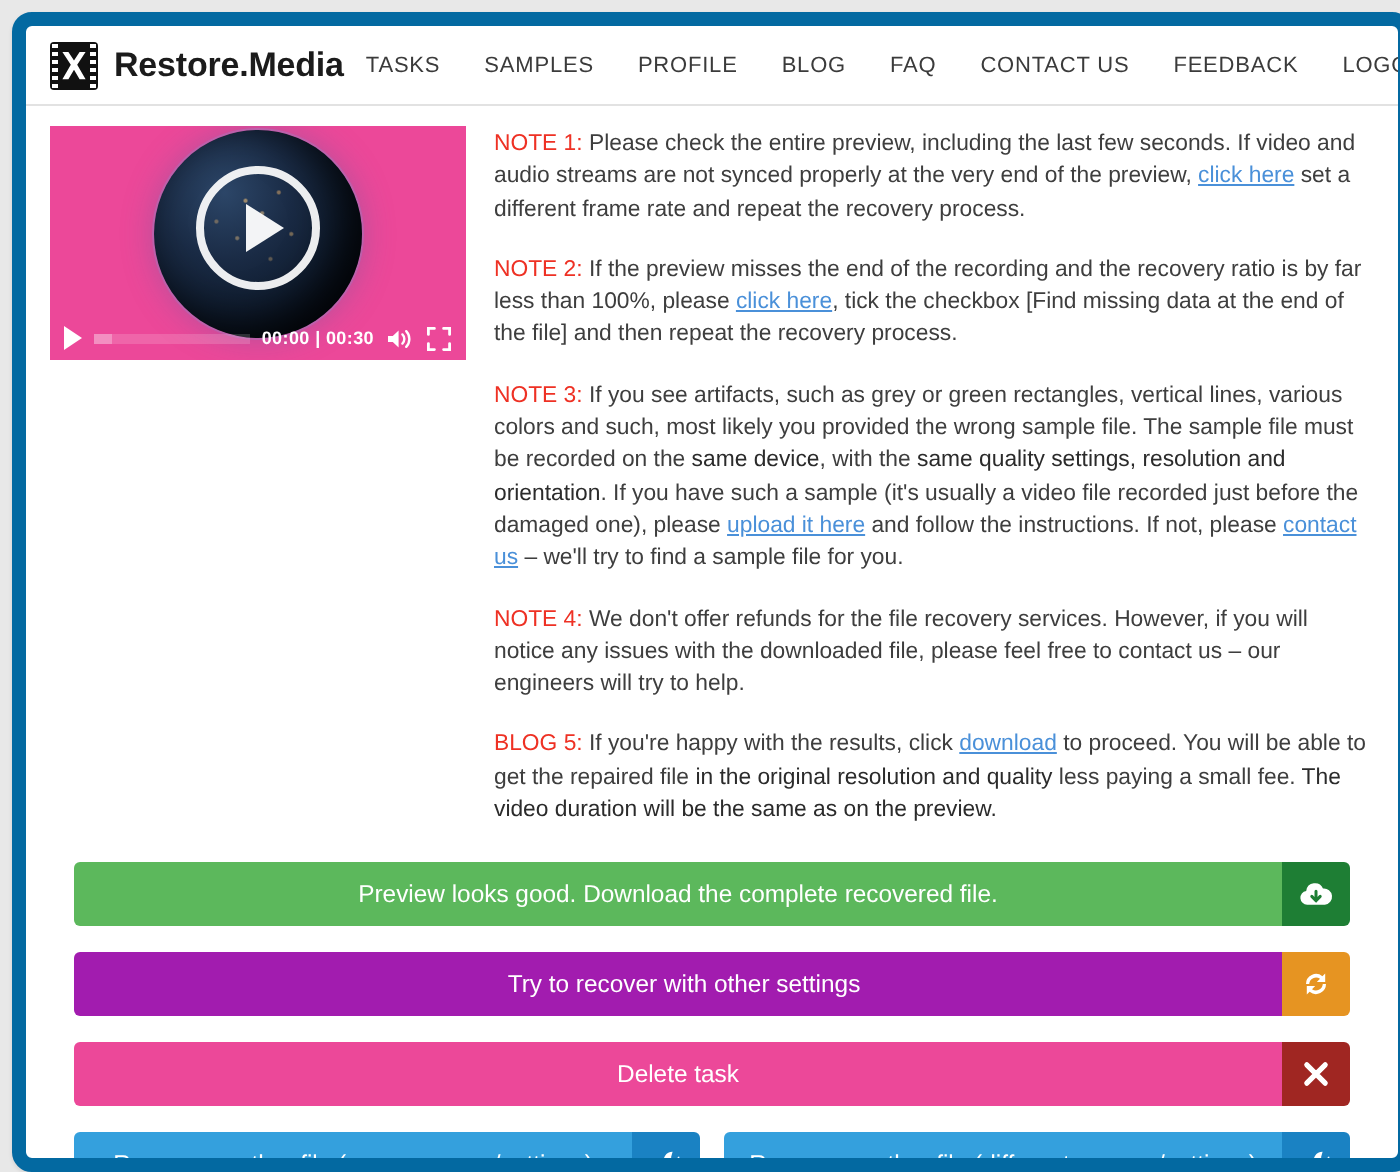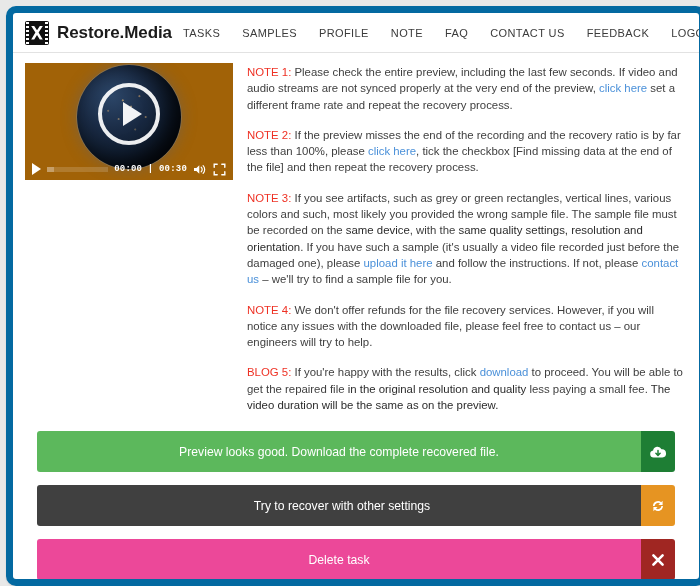--- a/index.html
+++ b/index.html
@@ -104,24 +104,23 @@
     display: flex;
     align-items: flex-start;
     gap: 14px;
   }
 
   
   #video-player {
     position: relative;
     width: 208px;
     height: 117px;
-    background: #a16207;
+    background: #ec4899;
     flex: 0 0 auto;
     overflow: hidden;
-    font-family: Liberation Mono, monospace;
   }
   #video-earth {
     position: absolute;
     left: 50%;
     top: 46%;
     transform: translate(-50%, -50%);
     width: 104px;
     height: 104px;
     border-radius: 50%;
     background:
@@ -222,20 +221,21 @@
     color: #3e3e3e;
     margin: 0 0 14px 0;
   }
   .note:last-child { margin-bottom: 0; }
   .note-label {
     color: #ee3124;
     font-weight: normal;
   }
   .lnk {
     color: #4a90d9;
+    text-decoration: underline;
     cursor: pointer;
   }
   .bold { font-weight: normal; color: #2b2b2b; }
 
   
   #actions {
     padding: 0 12px;
     margin-top: 18px;
     box-sizing: border-box;
   }
@@ -243,21 +243,21 @@
     display: flex;
     gap: 12px;
     margin-bottom: 13px;
   }
   .btn {
     display: flex;
     align-items: stretch;
     border-radius: 3px;
     overflow: hidden;
     cursor: pointer;
-    height: 41px;
+    height: 32px;
     flex: 1 1 0;
     min-width: 0;
   }
   .btn .btn-label {
     flex: 1 1 auto;
     display: flex;
     align-items: center;
     justify-content: center;
     color: #ffffff;
     font-size: 12.2px;
@@ -268,21 +268,21 @@
     box-sizing: border-box;
   }
   .btn .btn-icon {
     flex: 0 0 34px;
     display: flex;
     align-items: center;
     justify-content: center;
   }
   .btn-green  .btn-label { background: #5cb85c; }
   .btn-green  .btn-icon  { background: #1e7e34; }
-  .btn-orange .btn-label { background: #404040; padding-left: 12px; }
+  .btn-orange .btn-label { background: #a21caf; padding-left: 12px; }
   .btn-orange .btn-icon  { background: #e69422; }
   .btn-red    .btn-label { background: #ec4899; }
   .btn-red    .btn-icon  { background: #a02622; }
   .btn-blue   .btn-label { background: #34a0dd; }
   .btn-blue   .btn-icon  { background: #1a82c3; }
 </style>
 </head>
 <body>
 
 <div id="page-card">
@@ -298,21 +298,21 @@
                    L6.4 8.4 Z" fill="#ffffff"></path>
         </svg>
       </span>
       <span id="brand-name">Restore.Media</span>
     </div>
 
     <nav id="nav">
       <a class="nav-item">TASKS</a>
       <a class="nav-item">SAMPLES</a>
       <a class="nav-item">PROFILE</a>
-      <a class="nav-item">NOTE</a>
+      <a class="nav-item">BLOG</a>
       <a class="nav-item">FAQ</a>
       <a class="nav-item">CONTACT US</a>
       <a class="nav-item">FEEDBACK</a>
       <a class="nav-item">LOGOUT</a>
     </nav>
   </div>
 
   <div id="content">
     <div id="top-row">
 

